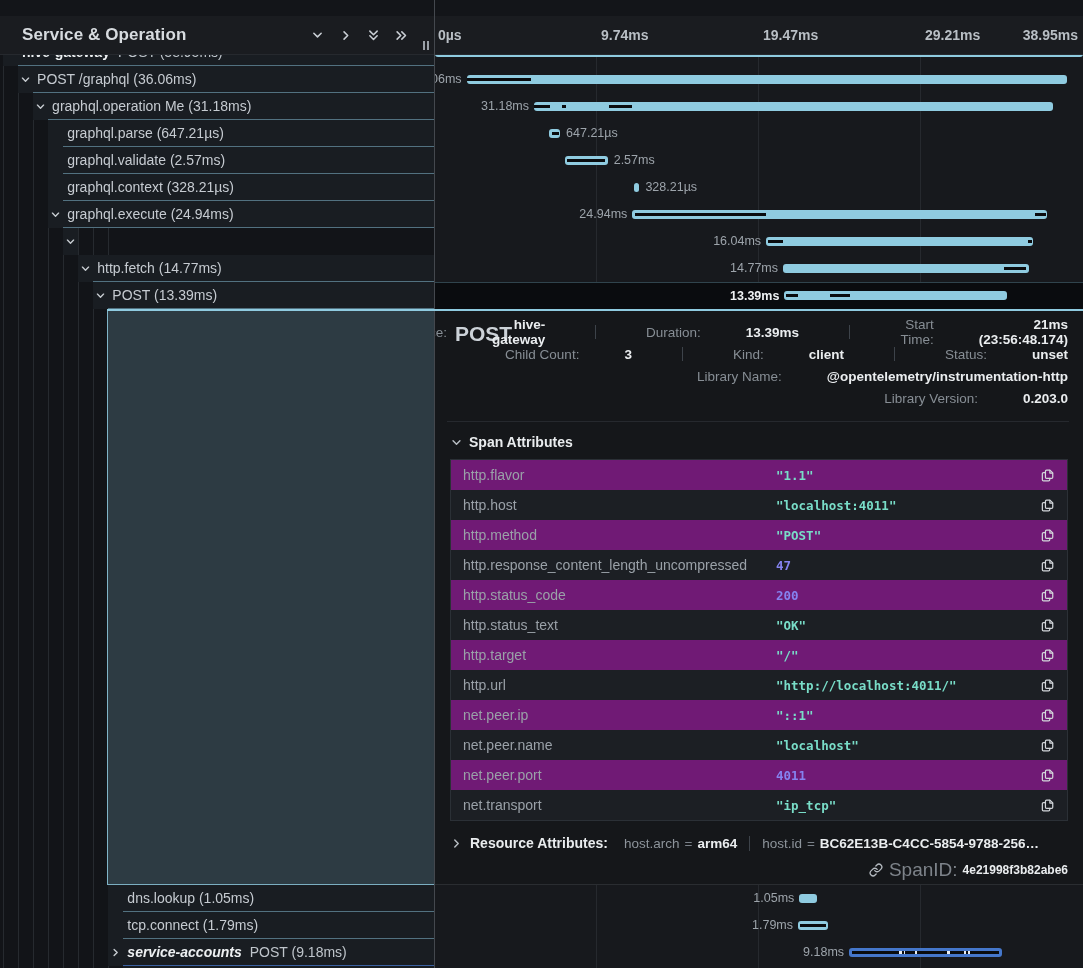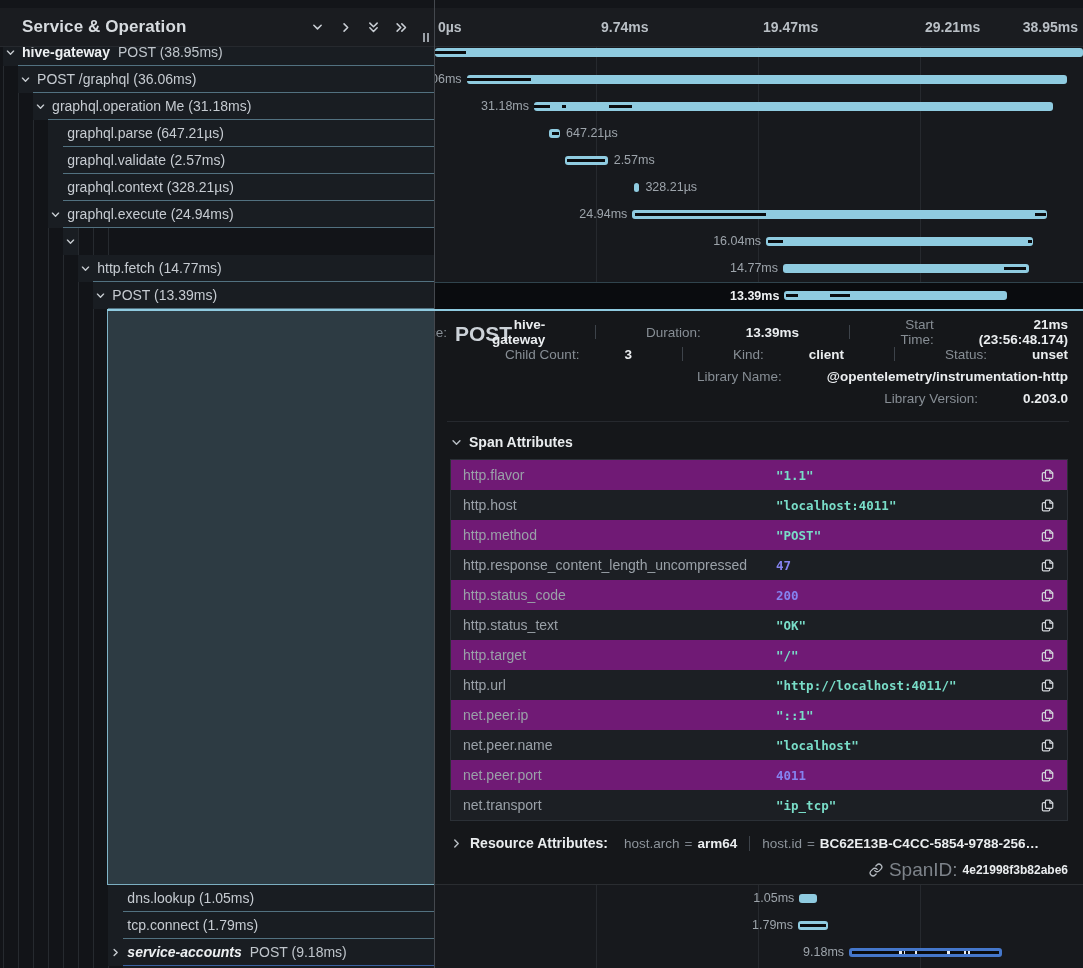--- a/index.html
+++ b/index.html
@@ -1,21 +1,21 @@
 <!DOCTYPE html>
 <html><head>
 <meta charset="utf-8">
 <style>
   * { margin:0; padding:0; box-sizing:border-box; }
   html,body { background:#0e1013; }
   body { font-family:"Liberation Sans", sans-serif; }
   .app { position:relative; width:1083px; height:968px; overflow:hidden; background:#131519; }
 
   
-  .hdr { position:absolute; left:0; top:8px; width:1083px; height:39px; background:#1a1c20; border-bottom:1px solid #26292e; z-index:5; }
+  .hdr { position:absolute; left:0; top:16px; width:1083px; height:39px; background:#1a1c20; border-bottom:1px solid #26292e; z-index:5; }
   .hdr-left { position:absolute; left:0; top:0; width:434px; height:38px; display:flex; align-items:center; }
   .hdr-title { margin-left:22px; font-size:17px; font-weight:700; color:#d7dbdf; letter-spacing:.1px; }
   .hdr-icons { position:absolute; left:311px; top:0; height:38px; display:flex; align-items:center; gap:15px; }
   .hicon { width:13px; height:13px; display:block; cursor:pointer; }
   .hicon svg { display:block; }
   .grip { position:absolute; left:423px; top:25px; display:flex; gap:2.5px; cursor:col-resize; }
   .grip i { display:block; width:1.5px; height:9px; background:#9aa0a7; }
   .hdr-right { position:absolute; left:435px; top:0; width:648px; height:38px; }
   .tick { position:absolute; top:0; height:38px; line-height:38px; font-size:14px; font-weight:600; color:#b9bfc5; }
 

